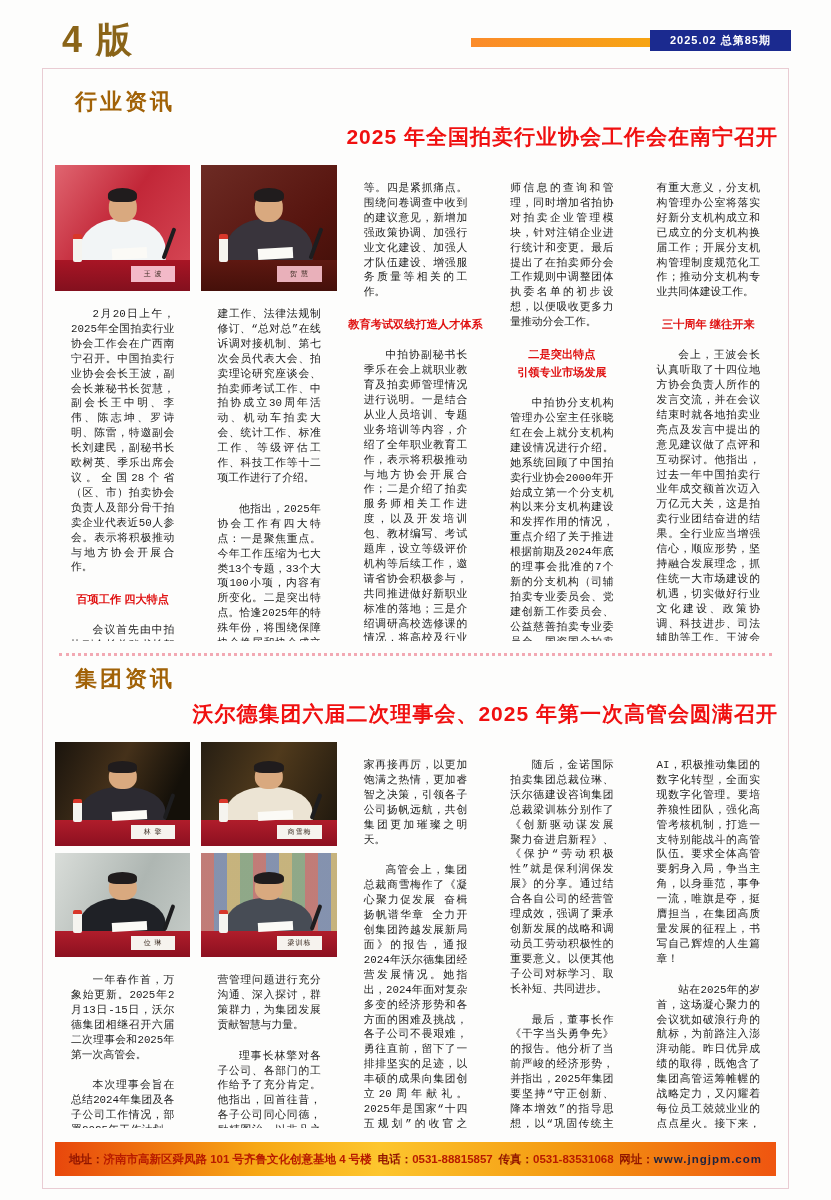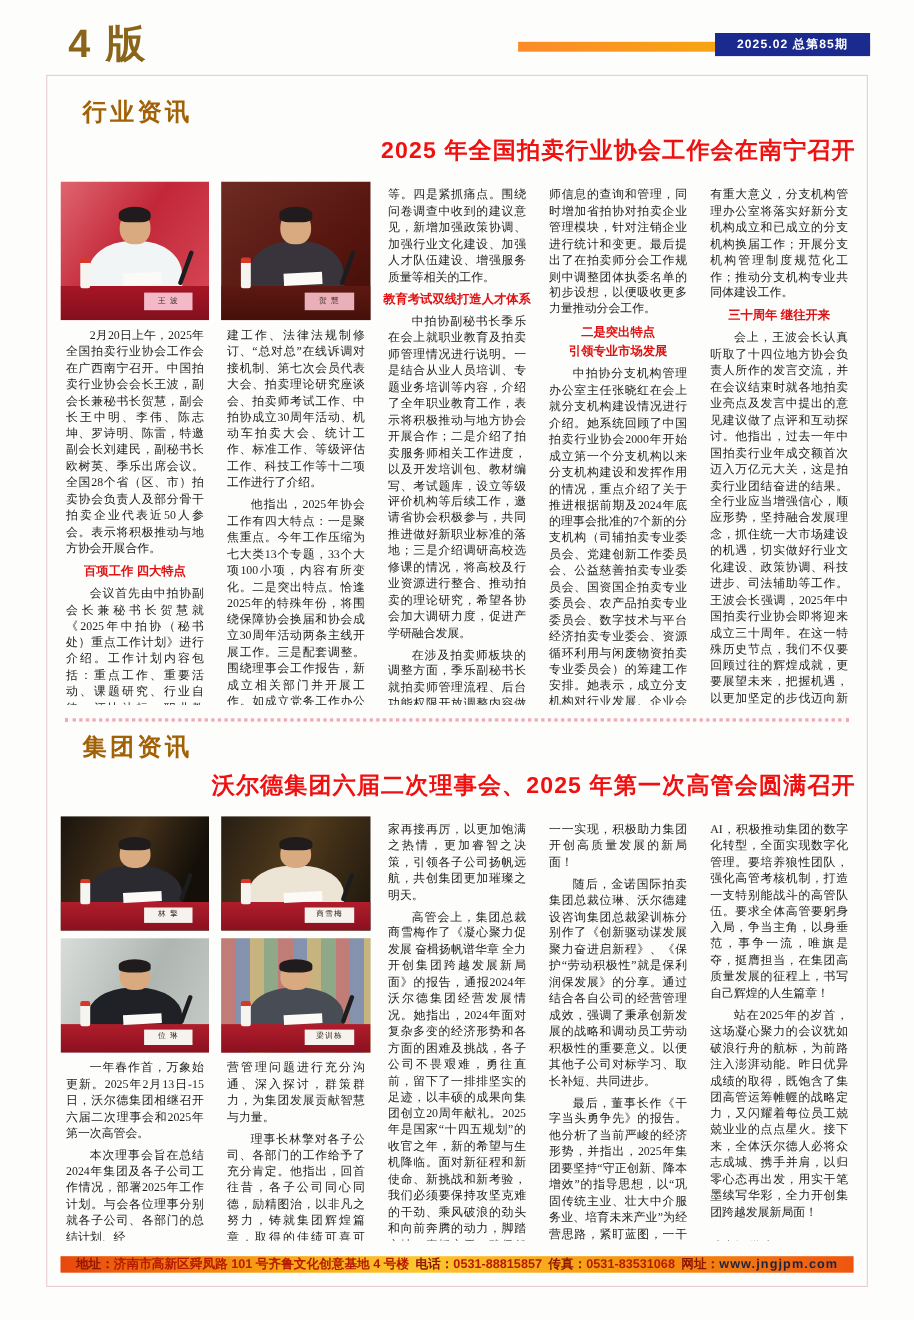--- a/index.html
+++ b/index.html
@@ -20,21 +20,21 @@
   .sheet { width: 747px; margin: 6px auto 0; border: 1px solid #e9ccd3; padding: 10px 10px 12px; }
   .kicker { font-family: "Liberation Sans", sans-serif; font-weight: bold; font-size: 22px;
     color: #a16207; letter-spacing: 3px; margin: 8px 0 4px 22px; }
   .headline { font-family: "Liberation Sans", sans-serif; font-weight: bold; text-align: right;
     color: #f01010; font-size: 21px; letter-spacing: 1px; margin: 6px 0 14px; }
 
   .cols { display: grid; grid-template-columns: repeat(5, 1fr); gap: 11px; padding: 0 2px; }
   .col { font-size: 10.8px; line-height: 14.9px; color: #1c1c1c; text-align: justify; overflow: hidden; }
   .sec1 .col { height: 476px; }
   .sec2 .col { height: 386px; }
-  .col p { margin: 5px; }
+  .col p { margin: 16px; font-family: Liberation Mono, monospace; }
   .col p.ind { text-indent: 2em; }
   .subhead { font-family: "Liberation Sans", sans-serif; font-weight: bold; color: #e01212;
     text-align: center; font-size: 11.2px; line-height: 16px; margin: 2px 0; }
   .byline { text-align: left; padding-right: 1.2em; margin-top: 16px !important; }
 
   .dotted { border-top: 3px dotted #f2a9b3; margin: 12px 6px 8px; }
 
   
   .photo { position: relative; width: 100%; height: 126px; margin-bottom: 7px; overflow: hidden; background: #777; }
   .sec2 .photo { height: 104px; }
@@ -70,21 +70,21 @@
   .v-b2 { background: linear-gradient(115deg, #261e13, #503a1c 45%, #1b150d); }
   .v-b2 .torso { background: #ece4d4; }
   .v-e1 { background: linear-gradient(115deg, #d9ddd9, #aeb6b2 55%, #c7cdc9); }
   .v-e1 .torso { background: #1f2126; }
   .v-e2 { background:
     repeating-linear-gradient(90deg, rgba(200,80,80,.55) 0 13px, rgba(90,120,180,.55) 13px 26px,
       rgba(210,180,90,.55) 26px 39px, rgba(110,160,110,.55) 39px 52px), #b8b2a8; }
   .v-e2 .torso { background: #474c55; }
 
   
-  .footer-bar { margin: 14px 2px 0; height: 15px; display: flex; align-items: flex-end;
+  .footer-bar { margin: 14px 2px 0; height: 34px; display: flex; align-items: center;
     justify-content: space-between; padding: 0 14px;
     background: linear-gradient(90deg, #e8470c, #f7a815 28%, #fdc62e 45%, #f49b12 70%, #ef5510);
     font-family: "Liberation Sans", sans-serif; font-size: 11.5px; font-weight: bold; }
   .footer-bar .lbl { color: #8f1400; }
   .footer-bar .val { color: #b71a00; }
   .footer-bar .web { color: #1c2340; letter-spacing: 1px; }
   .fitem { white-space: nowrap; }
 </style>
 </head>
 <body>
@@ -214,21 +214,20 @@
             <div class="namecard">梁训栋</div>
           </div>
           <p>营管理问题进行充分沟通、深入探讨，群策群力，为集团发展贡献智慧与力量。</p>
           <p class="ind">理事长林擎对各子公司、各部门的工作给予了充分肯定。他指出，回首往昔，各子公司同心同德，励精图治，以非凡之努力，铸就集团辉煌篇章，取得的佳绩可喜可贺。展望未来，期待大</p>
         </div>
         <div class="col">
           <p>家再接再厉，以更加饱满之热情，更加睿智之决策，引领各子公司扬帆远航，共创集团更加璀璨之明天。</p>
           <p class="ind">高管会上，集团总裁商雪梅作了《凝心聚力促发展 奋楫扬帆谱华章 全力开创集团跨越发展新局面》的报告，通报2024年沃尔德集团经营发展情况。她指出，2024年面对复杂多变的经济形势和各方面的困难及挑战，各子公司不畏艰难，勇往直前，留下了一排排坚实的足迹，以丰硕的成果向集团创立20周年献礼。2025年是国家“十四五规划”的收官之年，新的希望与生机降临。面对新征程和新使命、新挑战和新考验，我们必须要保持攻坚克难的干劲、乘风破浪的劲头和向前奔腾的动力，脚踏实地，真抓实干，确保任务一一兑现、目标</p>
         </div>
         <div class="col">
-          <p>一一实现，积极助力集团开创高质量发展的新局面！</p>
           <p class="ind">随后，金诺国际拍卖集团总裁位琳、沃尔德建设咨询集团总裁梁训栋分别作了《创新驱动谋发展 聚力奋进启新程》、《保护“劳动积极性”就是保利润保发展》的分享。通过结合各自公司的经营管理成效，强调了秉承创新发展的战略和调动员工劳动积极性的重要意义。以便其他子公司对标学习、取长补短、共同进步。</p>
           <p class="ind">最后，董事长作《干字当头勇争先》的报告。他分析了当前严峻的经济形势，并指出，2025年集团要坚持“守正创新、降本增效”的指导思想，以“巩固传统主业、壮大中介服务业、培育未来产业”为经营思路，紧盯蓝图，一干到底。要顺应时代、与时俱进，拥抱</p>
         </div>
         <div class="col">
           <p>AI，积极推动集团的数字化转型，全面实现数字化管理。要培养狼性团队，强化高管考核机制，打造一支特别能战斗的高管队伍。要求全体高管要躬身入局，争当主角，以身垂范，事争一流，唯旗是夺，挺膺担当，在集团高质量发展的征程上，书写自己辉煌的人生篇章！</p>
           <p class="ind">站在2025年的岁首，这场凝心聚力的会议犹如破浪行舟的航标，为前路注入澎湃动能。昨日优异成绩的取得，既饱含了集团高管运筹帷幄的战略定力，又闪耀着每位员工兢兢业业的点点星火。接下来，全体沃尔德人必将众志成城、携手并肩，以归零心态再出发，用实干笔墨续写华彩，全力开创集团跨越发展新局面！</p>
           <p class="byline">武晓红 供稿</p>
         </div>
       </div>
   </div>

